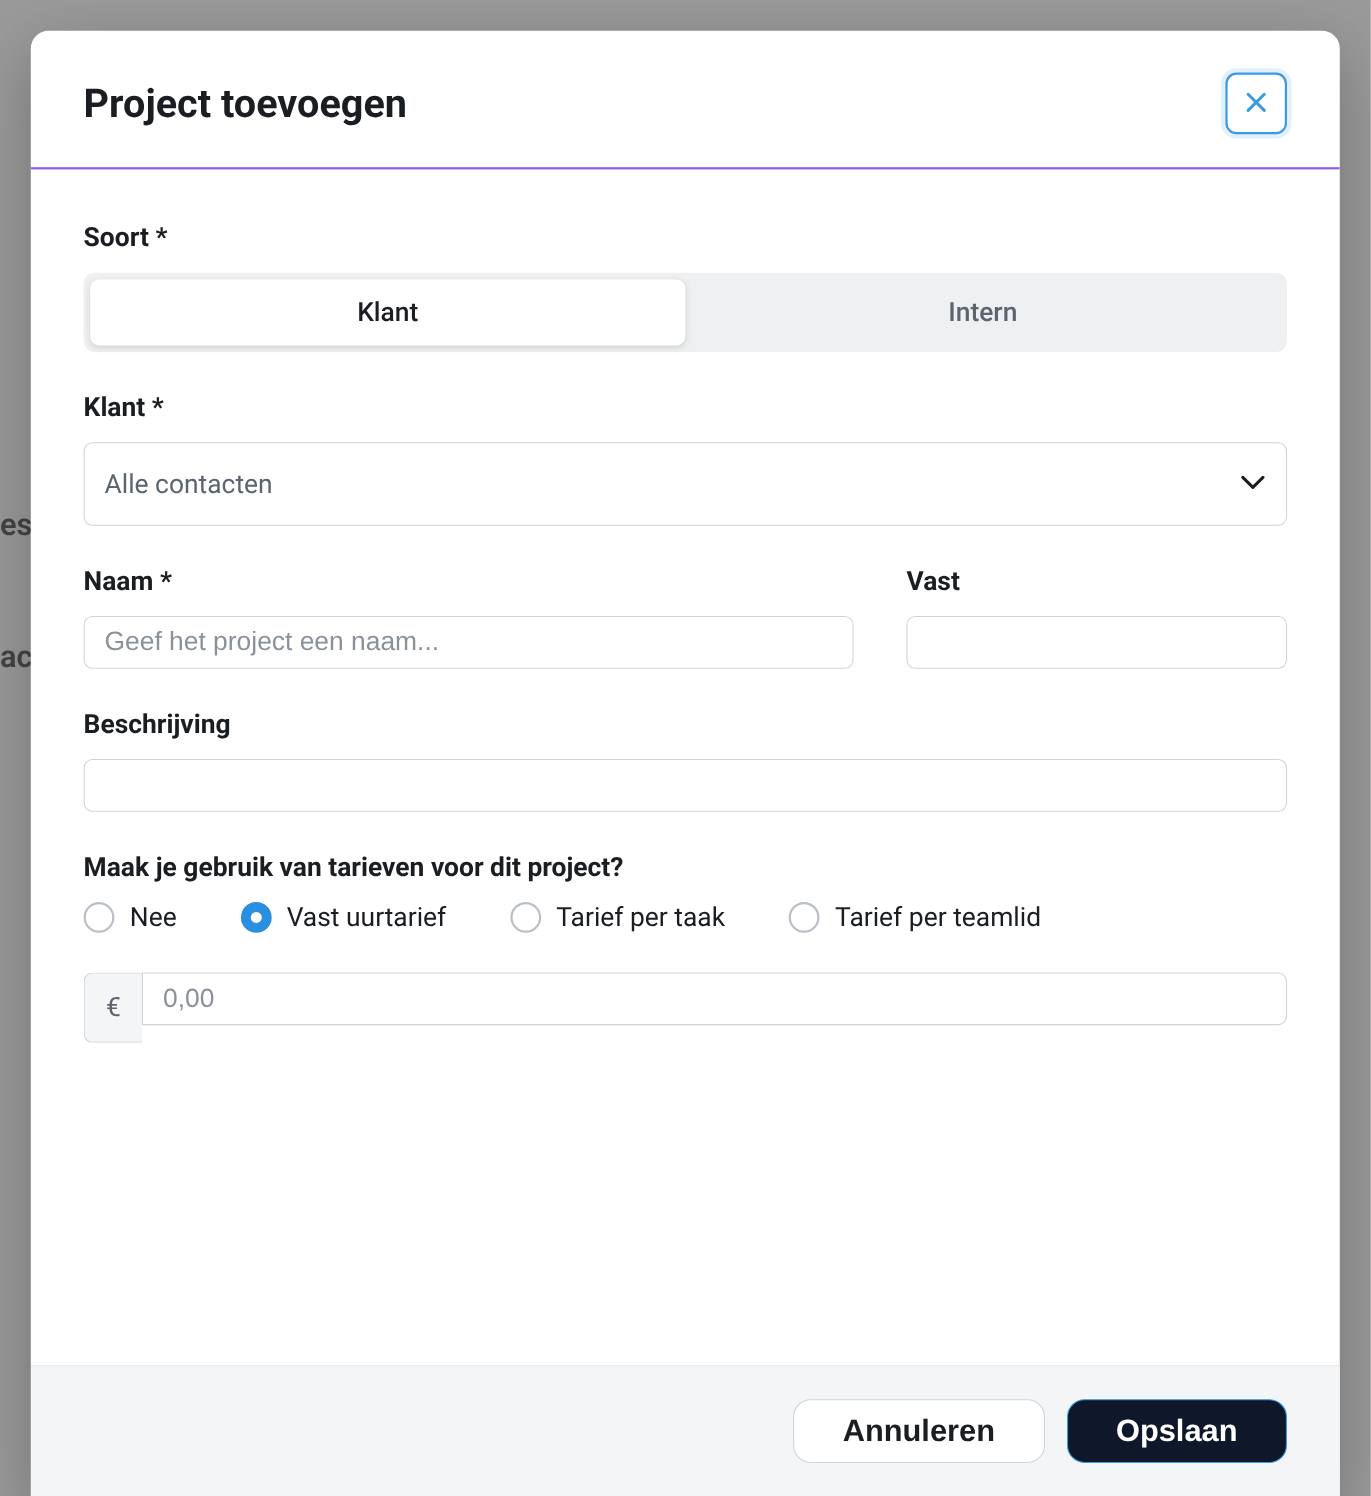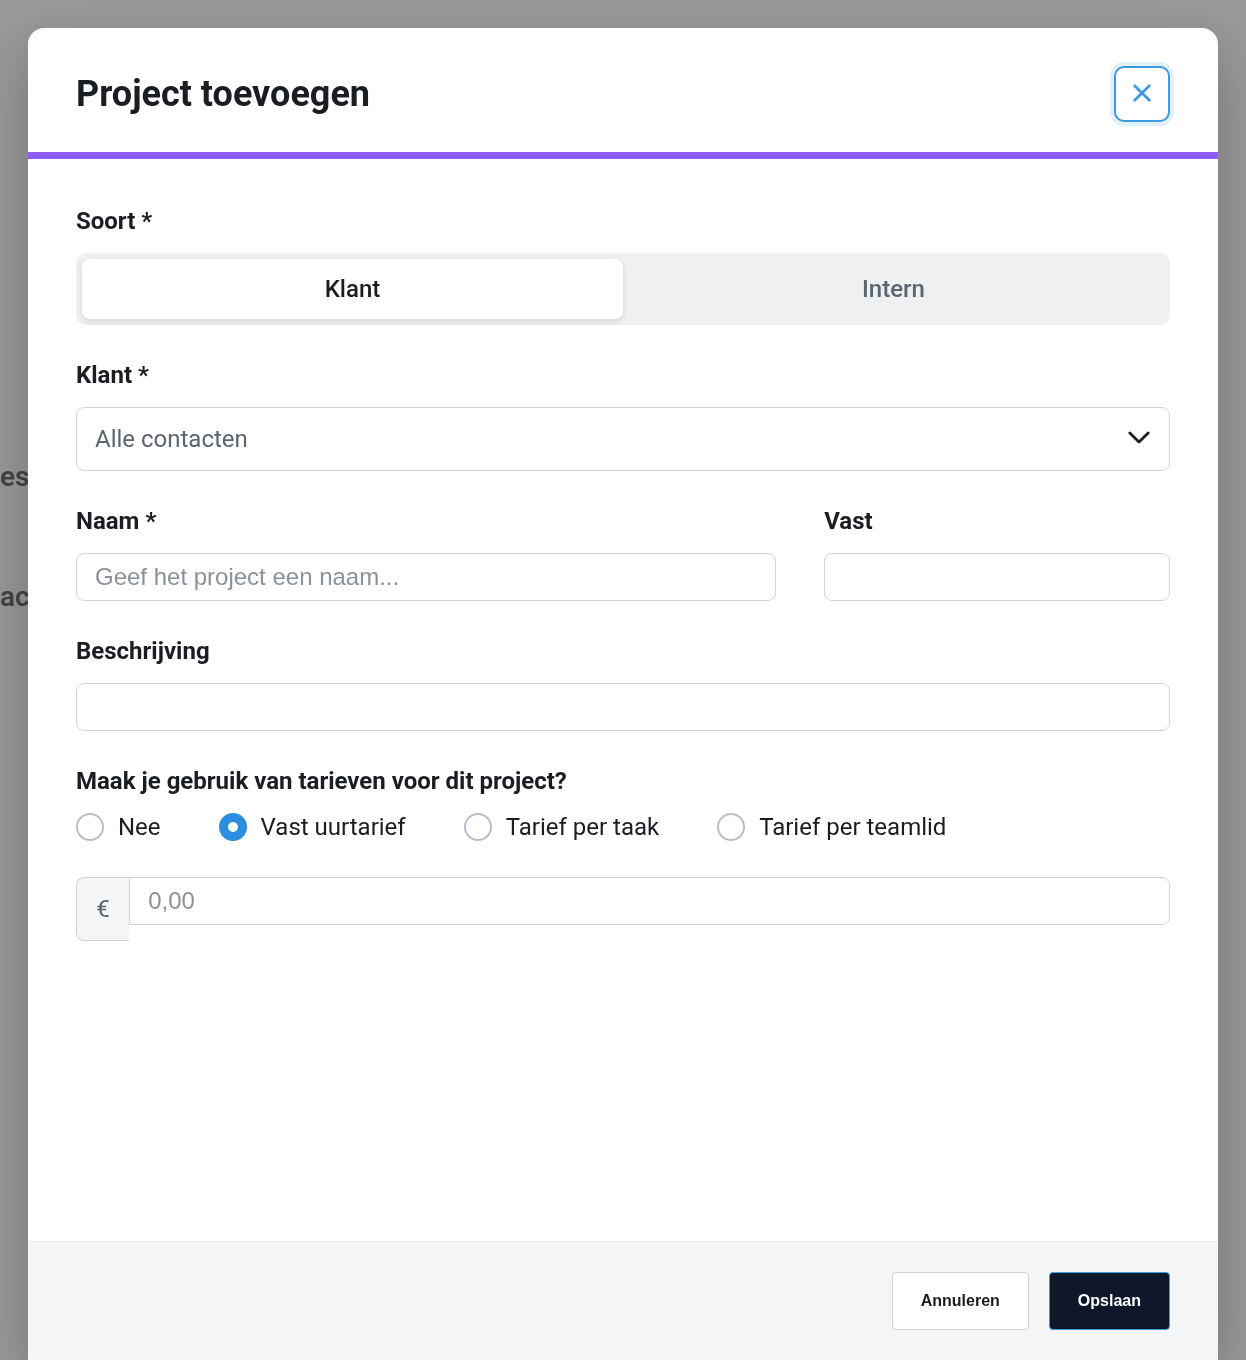--- a/index.html
+++ b/index.html
@@ -37,21 +37,21 @@
       box-shadow: 0 20px 60px rgba(0,0,0,0.25);
       display: flex;
       flex-direction: column;
       overflow: hidden;
     }
     .modal-header {
       display: flex;
       align-items: center;
       justify-content: space-between;
       padding: 38px 48px 30px 48px;
-      border-bottom: 7px solid #8b5cf6;
+      border-bottom: 2px solid #8b5cf6;
     }
     .modal-title {
       font-size: 36px;
       font-weight: 700;
       color: #1a1d21;
     }
     .close-btn {
       width: 56px;
       height: 56px;
       border: 2px solid #3b9ae1;
@@ -105,21 +105,21 @@
     .segmented-item.active {
       background: #fff;
       color: #1a1d21;
       box-shadow: 0 2px 6px rgba(0,0,0,0.12);
     }
     .select-wrap {
       position: relative;
     }
     .select-input {
       width: 100%;
-      height: 64px;
+      height: 76px;
       border: 1px solid #cfd4da;
       border-radius: 8px;
       padding: 0 56px 0 18px;
       font-size: 24px;
       color: #5b6570;
       background: #fff;
       cursor: pointer;
       display: flex;
       align-items: center;
     }
@@ -218,23 +218,23 @@
     .modal-footer {
       background: #f4f5f7;
       padding: 30px 48px;
       display: flex;
       justify-content: flex-end;
       gap: 20px;
       border-top: 1px solid #e8eaed;
     }
     .btn {
       height: 58px;
-      padding: 0 28px;
-      border-radius: 4px;
-      font-size: 16px;
+      padding: 0 44px;
+      border-radius: 16px;
+      font-size: 28px;
       font-weight: 600;
       cursor: pointer;
       display: inline-flex;
       align-items: center;
       justify-content: center;
     }
     .btn-secondary {
       background: #fff;
       border: 1px solid #cfd4da;
       color: #1a1d21;

